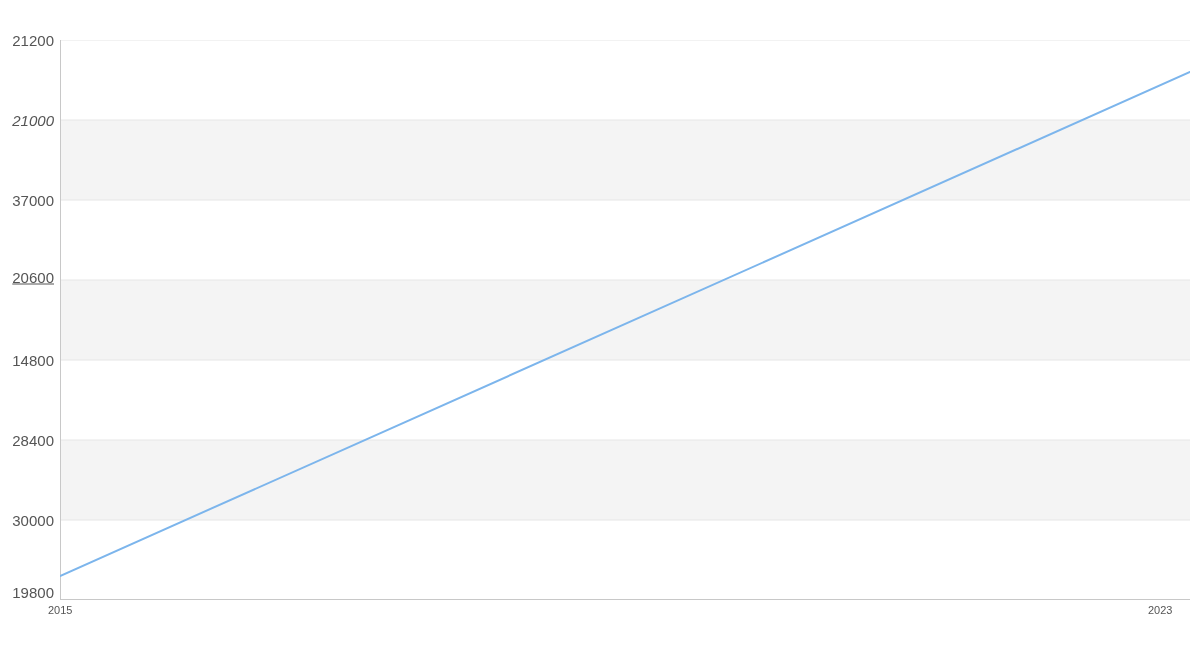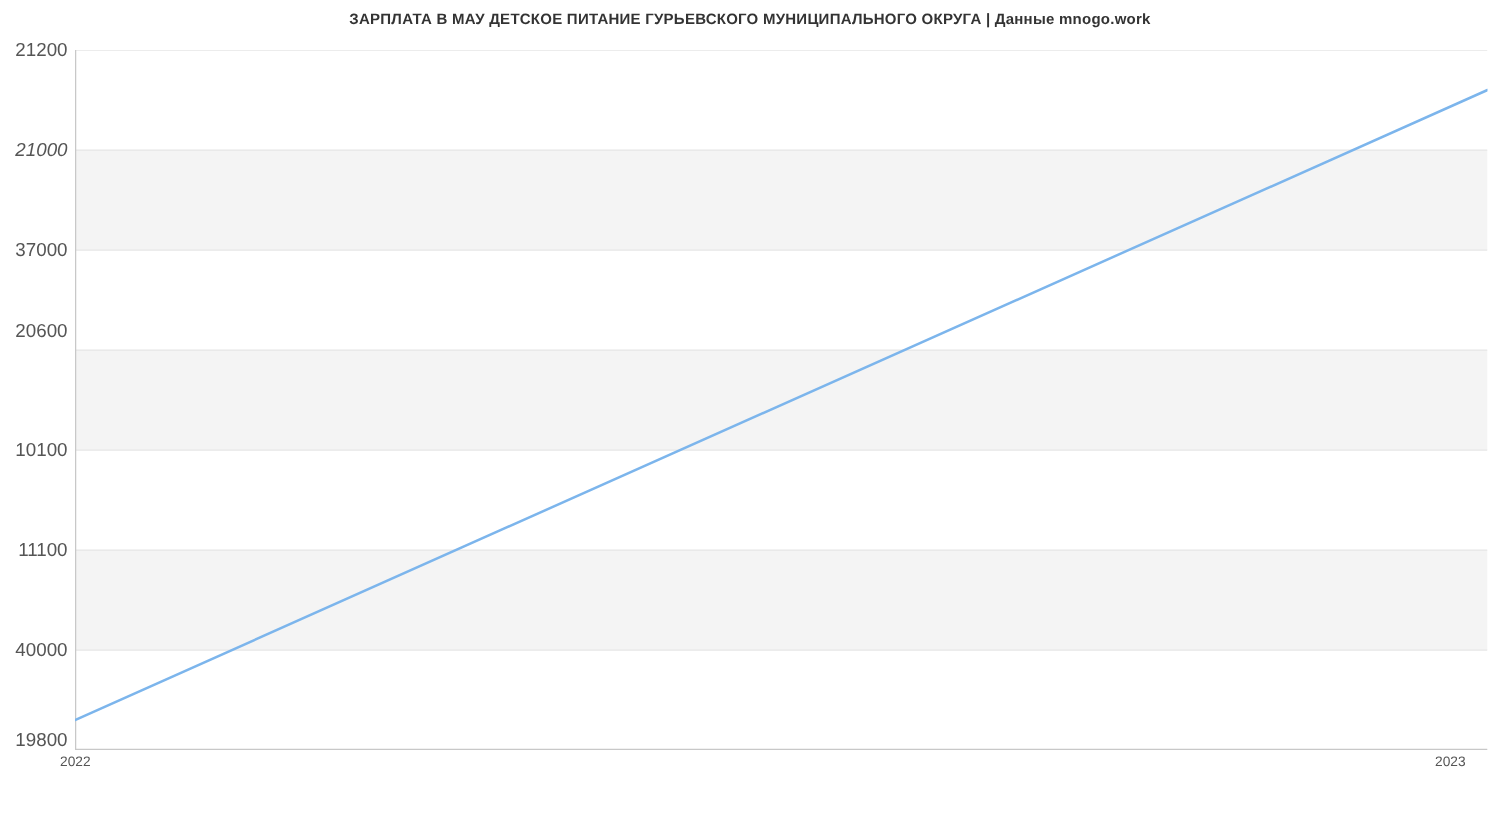--- a/index.html
+++ b/index.html
@@ -52,32 +52,31 @@
     top: 604px;
     font-size: 11px;
     color: #555;
   }
 </style>
 </head>
 <body>
 
 <div class="chart-container">
 
-  <div class="title">ЗАРПЛАТА В МАУ ДЕТСКОЕ ПИТАНИЕ ГУРЬЕВСКОГО МУНИЦИПАЛЬНОГО ОКРУГА | Данные mnogo.work</div>
 
   <div class="y-tick-label" style="top: 592px;">19800</div>
-  <div class="y-tick-label" style="top: 520px;">40000</div>
-  <div class="y-tick-label" style="top: 440px;">11100</div>
-  <div class="y-tick-label" style="top: 360px;">10100</div>
-  <div class="y-tick-label" style="top: 265px;">20600</div>
+  <div class="y-tick-label" style="top: 520px;">30000</div>
+  <div class="y-tick-label" style="top: 440px;">28400</div>
+  <div class="y-tick-label" style="top: 360px;">14800</div>
+  <div class="y-tick-label" style="top: 277px; text-decoration: underline;">20600</div>
   <div class="y-tick-label" style="top: 200px;">37000</div>
   <div class="y-tick-label" style="top: 120px; font-style: italic;">21000</div>
   <div class="y-tick-label" style="top: 40px;">21200</div>
 
-  <div class="x-tick-label" style="left:60px; transform:translateX(-12px);">2022</div>
+  <div class="x-tick-label" style="left:60px; transform:translateX(-12px);">2015</div>
   <div class="x-tick-label" style="left:1160px; transform:translateX(-12px);">2023</div>
 
   <div class="plot-area">
     <svg id="plot-svg" width="1130" height="560" viewBox="0 0 1130 560">
 
     <rect x="0" y="400" width="1130" height="80" fill="#f4f4f4"></rect>
         <rect x="0" y="240" width="1130" height="80" fill="#f4f4f4"></rect>
         <rect x="0" y="80" width="1130" height="80" fill="#f4f4f4"></rect>
         <line x1="0" y1="560" x2="1130" y2="560" stroke="#e6e6e6" stroke-width="1"></line>
         <line x1="0" y1="480" x2="1130" y2="480" stroke="#e6e6e6" stroke-width="1"></line>

